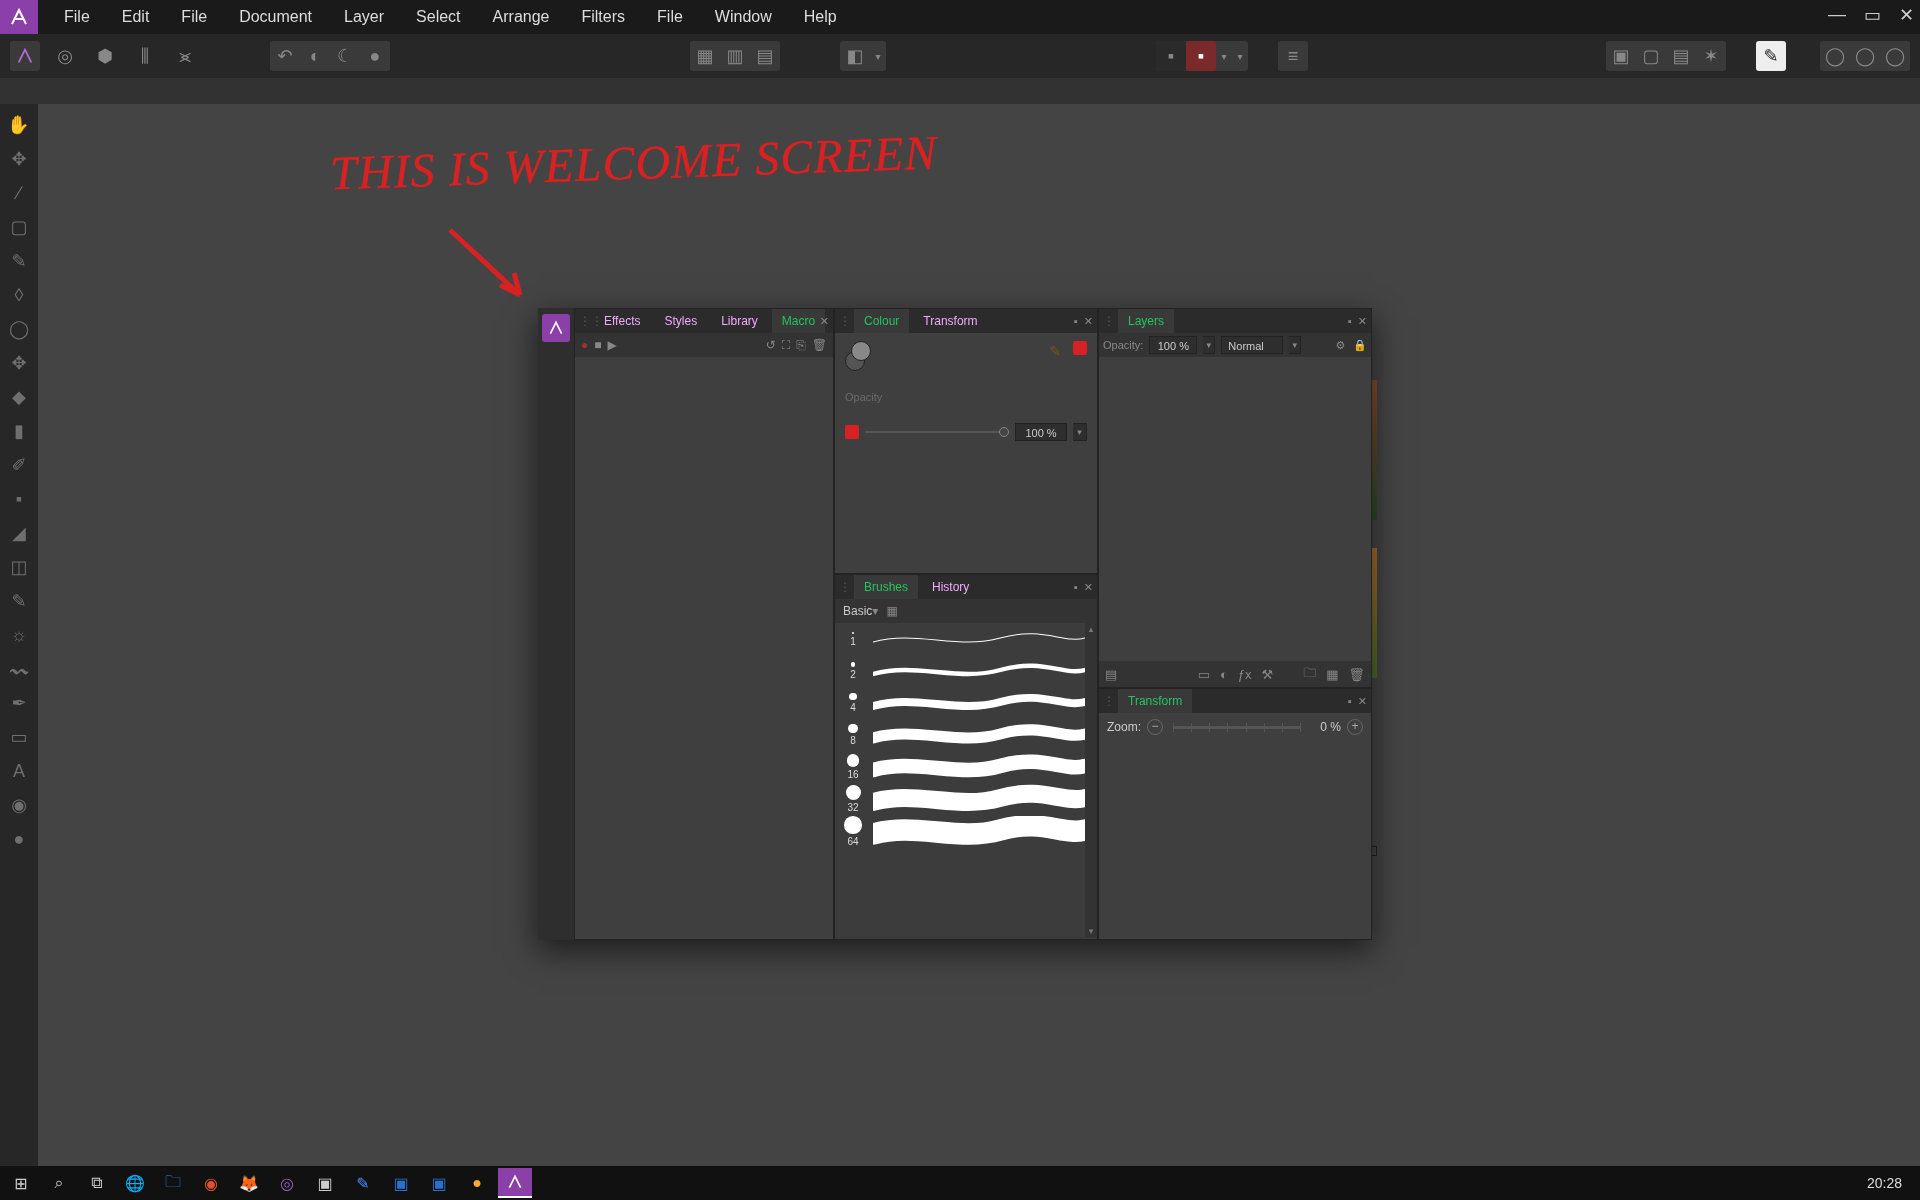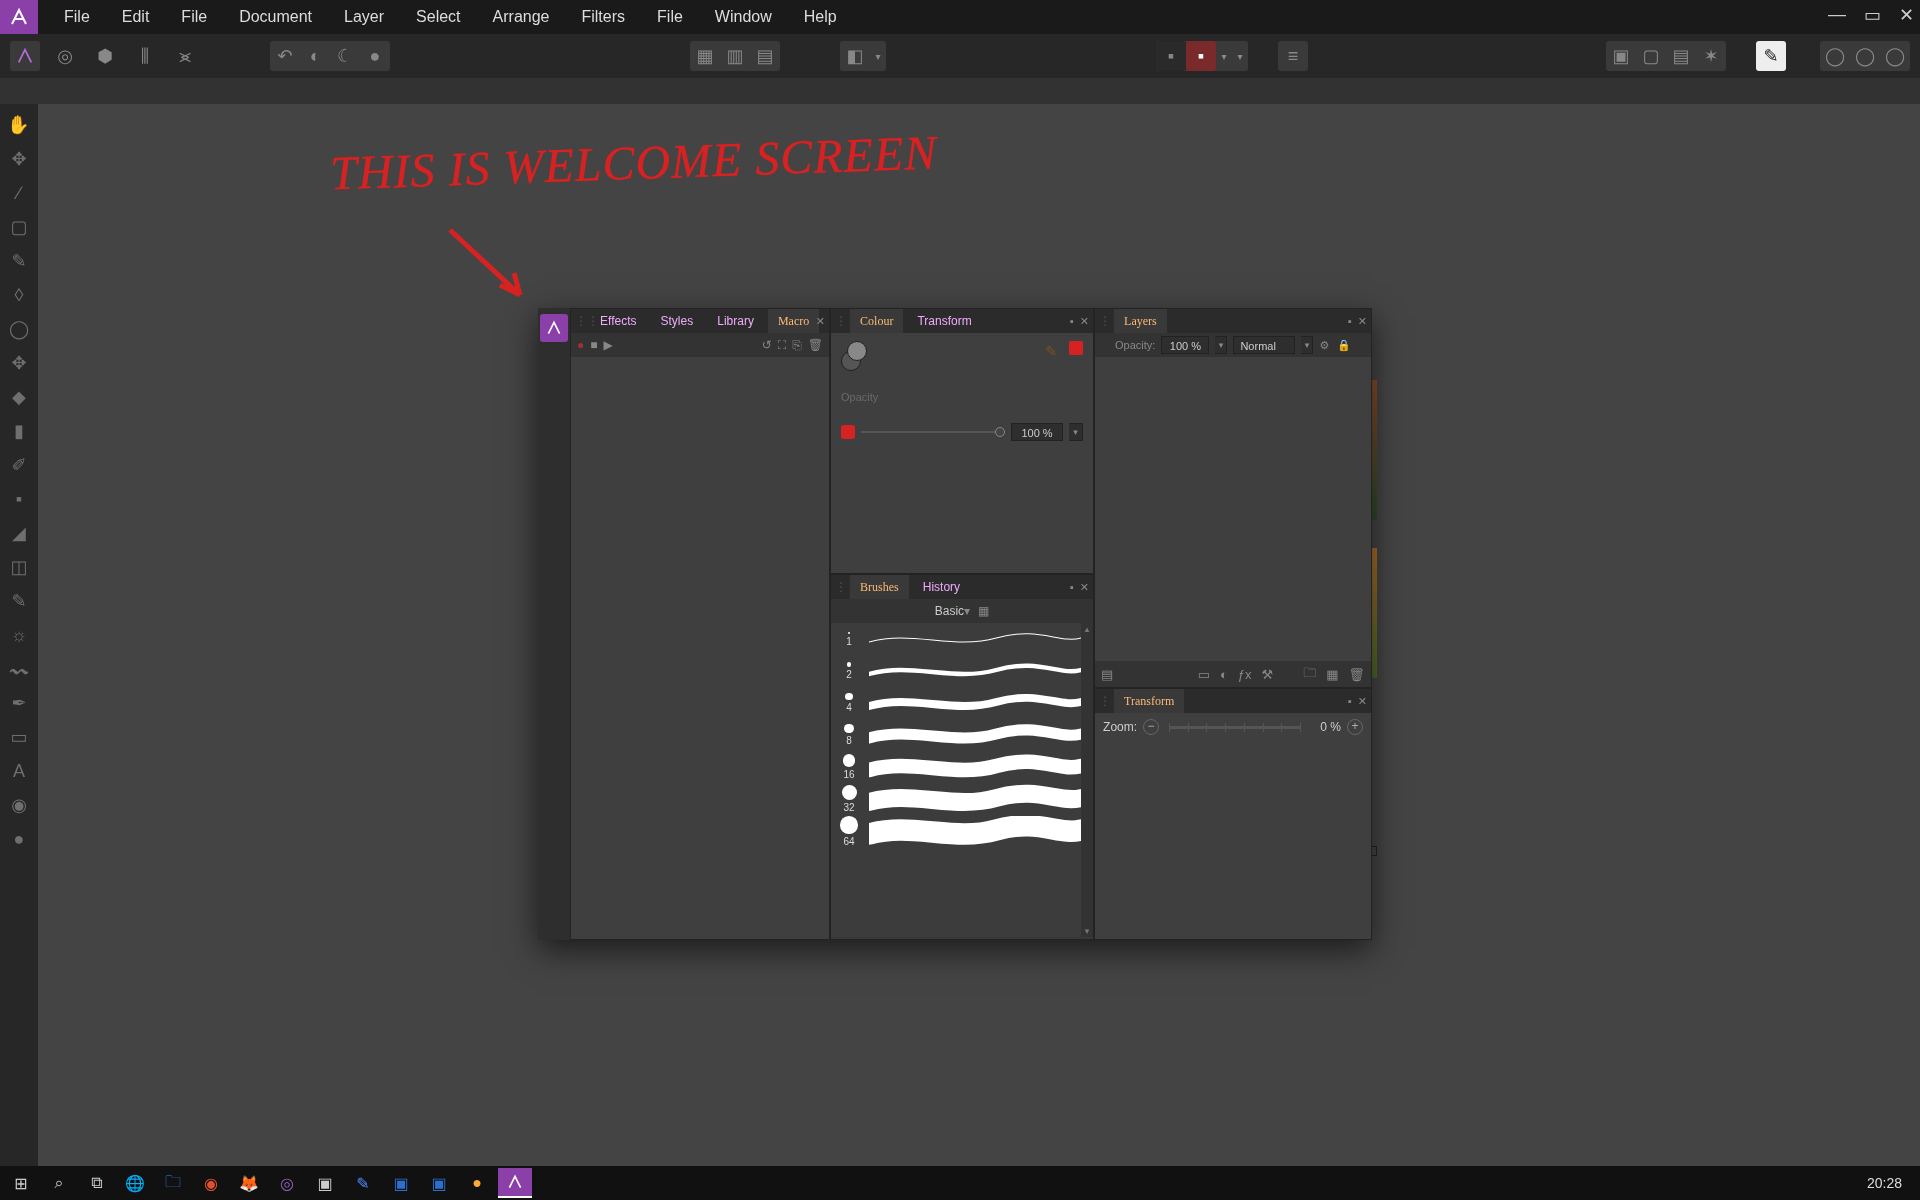--- a/index.html
+++ b/index.html
@@ -34,21 +34,21 @@
   
   .studio { position: absolute; left: 538px; top: 308px; width: 834px; height: 632px; background: #393939; display: flex; box-shadow: 0 10px 30px rgba(0,0,0,.6); }
   .studio-left { width: 36px; background: #2e2e2e; display: flex; flex-direction: column; align-items: center; padding-top: 6px; }
   .studio-logo { width: 28px; height: 28px; background: #8b3fa8; border-radius: 3px; display: flex; align-items: center; justify-content: center; color: white; font-size: 14px; }
 
   
   .panel { background: #393939; border: 1px solid #232323; display: flex; flex-direction: column; font-size: 12px; color: #ccc; }
   .panel-tabs { height: 24px; background: #2b2b2b; display: flex; align-items: center; padding: 0 4px; gap: 4px; position: relative; }
   .panel-grip { width: 7px; height: 14px; margin-right: 4px; color: #555; }
   .ptab { padding: 0 10px; height: 24px; line-height: 24px; color: #f0abfc; font-size: 12px; cursor: default; }
-  .ptab.active { background: #393939; color: #fdba74; font-family: Liberation Serif, serif; }
+  .ptab.active { background: #393939; color: #22c55e; }
   .panel-tabs .right-ctrls { position: absolute; right: 4px; top: 0; height: 24px; display: flex; align-items: center; gap: 6px; color: #888; font-size: 11px; }
   .panel-body { flex: 1; background: #3f3f3f; position: relative; }
 
   
   .studio-cols { flex: 1; display: flex; }
   .col { display: flex; flex-direction: column; }
   .col-a { width: 260px; }
   .col-b { width: 264px; }
   .col-c { flex: 1; }
 
@@ -73,33 +73,33 @@
   .hsl-readout { font-size: 11px; color: #5e5e5e; line-height: 14px; margin-top: 0; margin-left: 2px; }
   .opacity-row { display: flex; align-items: center; gap: 6px; margin-top: 20px; }
   .opacity-row .lbl { color: #6a6a6a; font-size: 11px; }
   .opacity-row .chip { width: 14px; height: 14px; background: #d62222; border-radius: 2px; }
   .opacity-row .slider { flex: 1; height: 2px; background: #555; position: relative; }
   .opacity-row .knob { position: absolute; right: 0; top: -4px; width: 10px; height: 10px; border-radius: 50%; border: 1px solid #888; background: #444; }
   .opacity-row .pct { width: 52px; height: 18px; background: #2e2e2e; color: #ccc; font-size: 11px; line-height: 18px; text-align: center; border: 1px solid #222; }
   .opacity-row .dd { width: 14px; height: 18px; background: #2e2e2e; border: 1px solid #222; border-left: none; color: #888; text-align: center; line-height: 16px; font-size: 9px; }
 
   
-  .brush-select { height: 24px; background: #333; display: flex; align-items: center; padding: 0 8px; justify-content: center; color: #ccc; font-size: 12px; }
+  .brush-select { height: 24px; background: #333; display: flex; align-items: center; padding: 0 8px; justify-content: flex-start; color: #ccc; font-size: 12px; }
   .brush-list { position: relative; overflow: hidden; background: #3c3c3c; height: 314px; }
   .brush-row { display: flex; align-items: center; padding: 1px 12px 1px 8px; gap: 10px; }
   .brush-size-icon { width: 20px; display: flex; flex-direction: column; align-items: center; color: #ddd; font-size: 10px; gap: 2px;}
   .brush-dot { background: #fff; border-radius: 50%; }
   .brush-stroke { flex: 1; height: 30px; }
   .brush-stroke svg { width: 100%; height: 100%; }
   .brush-scroll { position: absolute; right: 0; top: 0; width: 12px; height: 100%; background: #333; }
   .brush-scroll .up, .brush-scroll .dn { position: absolute; left: 0; width: 12px; height: 12px; color: #777; font-size: 9px; text-align: center; line-height: 12px; }
   .brush-scroll .up { top: 0; } .brush-scroll .dn { bottom: 0; }
 
   
-  .layers-controls { height: 24px; background: #333; display: flex; align-items: center; padding: 0 20px; gap: 6px; color: #888; font-size: 11px; }
+  .layers-controls { height: 24px; background: #333; display: flex; align-items: center; padding: 0 4px; gap: 6px; color: #888; font-size: 11px; }
   .layers-controls .field { height: 18px; background: #2e2e2e; border: 1px solid #222; color: #ccc; font-size: 11px; line-height: 18px; text-align: left; padding: 0 6px; }
   .layers-controls .dd { width: 12px; height: 18px; background: #2e2e2e; border: 1px solid #222; border-left: none; color: #888; font-size: 9px; text-align: center; line-height: 16px; }
   .layers-bottom { height: 26px; background: #333; display: flex; align-items: center; padding: 0 6px; gap: 10px; justify-content: flex-end; color: #888; font-size: 13px; }
   .layers-bottom .left-icn { margin-right: auto; }
 
   
   .nav-controls { height: 28px; background: #3f3f3f; display: flex; align-items: center; padding: 0 8px; gap: 6px; color: #ccc; font-size: 12px; }
   .nav-controls .minus, .nav-controls .plus { width: 16px; height: 16px; border: 1px solid #666; border-radius: 50%; text-align: center; line-height: 13px; font-size: 12px; color: #aaa; }
   .nav-controls .slider { flex: 1; height: 3px; background: #555; position: relative; margin: 0 4px; }
   .nav-controls .ticks { position: absolute; left: 0; right: 0; top: -3px; display: flex; justify-content: space-between; }

